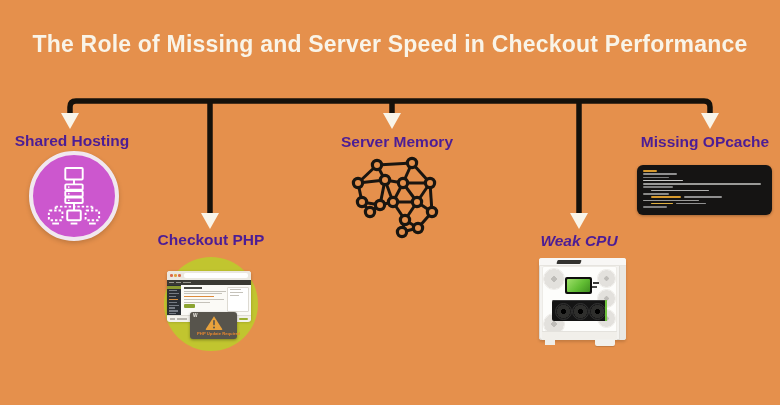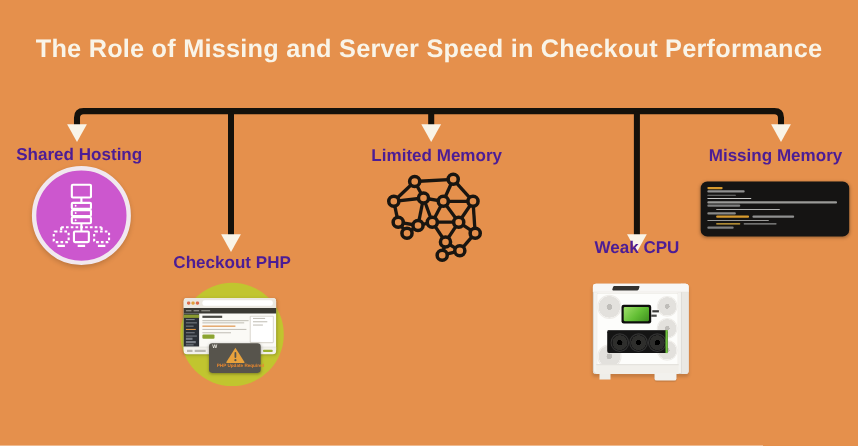--- a/index.html
+++ b/index.html
@@ -15,21 +15,21 @@
   }
   .tree{position:absolute; left:0; top:0;}
   .lbl{
     position:absolute; transform:translateX(-50%); white-space:nowrap;
     font-size:15.5px; font-weight:700; color:#4c1d95;
   }
   .lbl-shared{left:72px; top:132px;}
   .lbl-memory{left:397px; top:133px;}
   .lbl-opcache{left:705px; top:133px;}
   .lbl-php{left:211px; top:231px;}
-  .lbl-cpu{left:579px; top:217px;}
+  .lbl-cpu{left:579px; top:232px;font-style:italic;}
 
   
   .circle-shared{
     position:absolute; left:29px; top:151px; width:82px; height:82px;
     background:#CC57CE; border:4px solid #F1E8EF; border-radius:50%;
     box-shadow:0 2px 5px rgba(0,0,0,.18);
     display:flex; align-items:center; justify-content:center;
   }
 
   
@@ -139,23 +139,23 @@
     <path d="M579 101 L579 214" stroke="#14110B" stroke-width="5.5"></path>
     <polygon points="61,113 79,113 70,129" fill="#F9F4E8"></polygon>
     <polygon points="201,213 219,213 210,229" fill="#F9F4E8"></polygon>
     <polygon points="383,113 401,113 392,129" fill="#F9F4E8"></polygon>
     <polygon points="570,213 588,213 579,229" fill="#F9F4E8"></polygon>
     <polygon points="701,113 719,113 710,129" fill="#F9F4E8"></polygon>
   </svg>
 
   <div class="lbl lbl-shared">Shared Hosting</div>
   <div class="lbl lbl-php">Checkout PHP</div>
-  <div class="lbl lbl-memory">Limited Memory</div>
+  <div class="lbl lbl-memory">Server Memory</div>
   <div class="lbl lbl-cpu">Weak CPU</div>
-  <div class="lbl lbl-opcache">Missing Memory</div>
+  <div class="lbl lbl-opcache">Missing OPcache</div>
 
   <div class="circle-shared">
     <svg width="58" height="62" viewBox="0 0 60 62" fill="none" stroke="#FFFFFF" stroke-width="2">
       <rect x="21" y="2" width="18" height="12" rx="1"></rect>
       <line x1="30" y1="14" x2="30" y2="19"></line>
       <rect x="21" y="19" width="18" height="5.6" rx="1"></rect>
       <rect x="21" y="25.8" width="18" height="5.6" rx="1"></rect>
       <rect x="21" y="32.6" width="18" height="5.6" rx="1"></rect>
       <circle cx="24.6" cy="21.8" r="0.9" fill="#FFFFFF" stroke="none"></circle>
       <circle cx="24.6" cy="28.6" r="0.9" fill="#FFFFFF" stroke="none"></circle>

